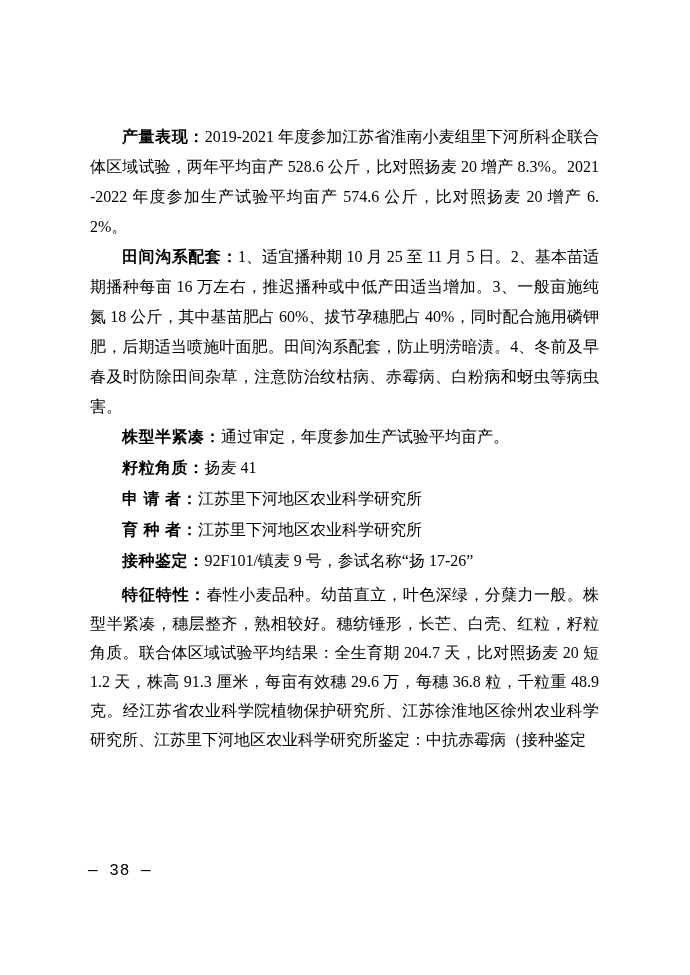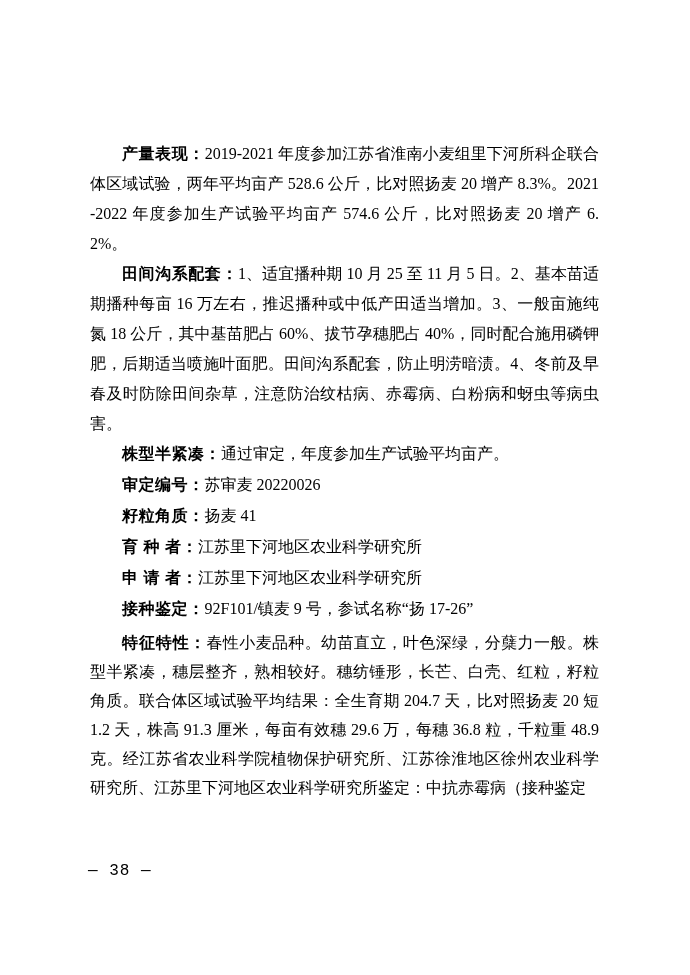--- a/index.html
+++ b/index.html
@@ -21,21 +21,20 @@
     left: 0; top: 0;
     width: 690px;
     height: 975px;
     background: #ffffff;
   }
   .content {
     position: absolute;
     left: 90px;
     top: 122px;
     width: 509px;
-    margin-top: 17px;
   }
   .para {
     margin: 0;
     font-size: 16px;
     line-height: 30px;
     text-align: justify;
     text-justify: inter-character;
     text-indent: 32px;
     word-break: break-all;
   }
@@ -78,27 +77,26 @@
 
   <div class="content">
 
     <p class="para"><span class="lbl">产量表现：</span><span>2019-2021 年度参加江苏省淮南小麦组里下河所科企联合体区域试验，两年平均亩产 528.6 公斤，比对照扬麦 20 增产 8.3%。2021-2022 年度参加生产试验平均亩产 574.6 公斤，比对照扬麦 20 增产 6.2%。</span></p>
 
     <p class="para"><span class="lbl">田间沟系配套：</span><span>1、适宜播种期 10 月 25 至 11 月 5 日。2、基本苗适期播种每亩 16 万左右，推迟播种或中低产田适当增加。3、一般亩施纯氮 18 公斤，其中基苗肥占 60%、拔节孕穗肥占 40%，同时配合施用磷钾肥，后期适当喷施叶面肥。田间沟系配套，防止明涝暗渍。4、冬前及早春及时防除田间杂草，注意防治纹枯病、赤霉病、白粉病和蚜虫等病虫害。</span></p>
 
     <p class="para"><span class="lbl">株型半紧凑：</span><span>通过审定，年度参加生产试验平均亩产。</span></p>
 
 
-    <div class="field"><span class="lbl">审定编号：</span><span>苏审麦 20220026</span></div>
 
     <div class="field"><span class="lbl">籽粒角质：</span><span>扬麦 41</span></div>
 
+    <div class="field"><span class="lbl">申 请 者：</span><span>江苏里下河地区农业科学研究所</span></div>
+
     <div class="field"><span class="lbl">育 种 者：</span><span>江苏里下河地区农业科学研究所</span></div>
-
-    <div class="field"><span class="lbl">申 请 者：</span><span>江苏里下河地区农业科学研究所</span></div>
 
     <div class="field"><span class="lbl">接种鉴定：</span><span>92F101/镇麦 9 号，参试名称“扬 17-26”</span></div>
 
     <p class="para feature"><span class="lbl">特征特性：</span><span>春性小麦品种。幼苗直立，叶色深绿，分蘖力一般。株型半紧凑，穗层整齐，熟相较好。穗纺锤形，长芒、白壳、红粒，籽粒角质。联合体区域试验平均结果：全生育期 204.7 天，比对照扬麦 20 短 1.2 天，株高 91.3 厘米，每亩有效穗 29.6 万，每穗 36.8 粒，千粒重 48.9 克。经江苏省农业科学院植物保护研究所、江苏徐淮地区徐州农业科学研究所、江苏里下河地区农业科学研究所鉴定：中抗赤霉病（接种鉴定</span></p>
 
   </div>
 
   <div class="pageno">— 38 —</div>
 
 </div>

